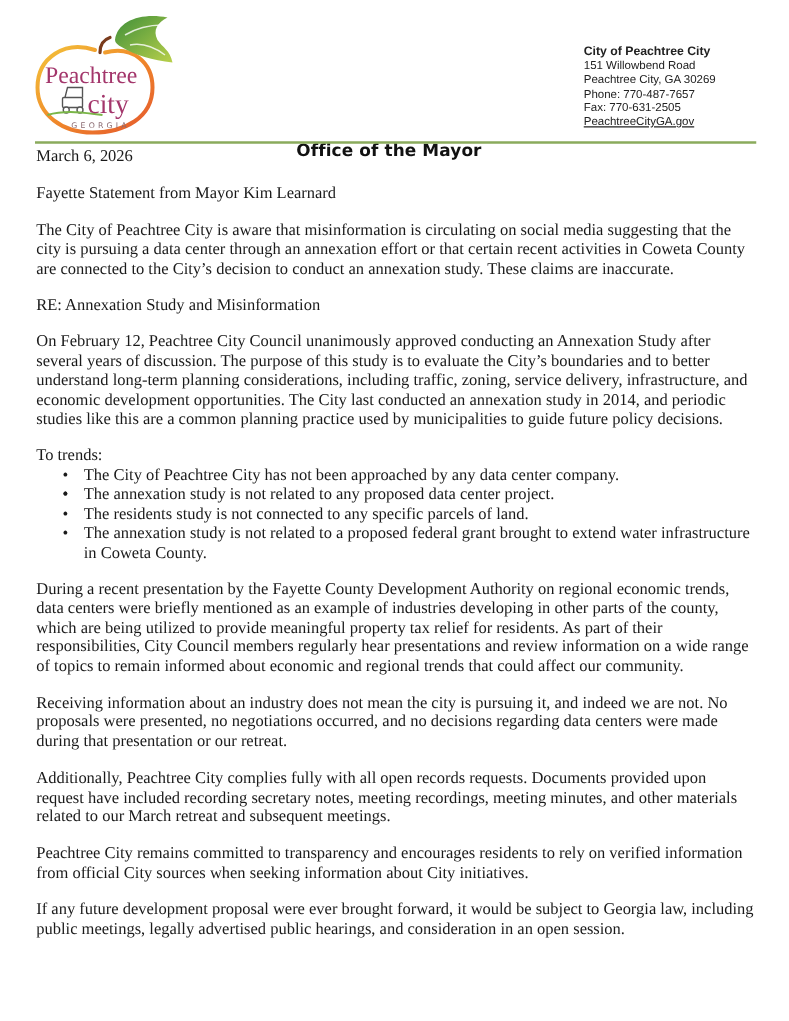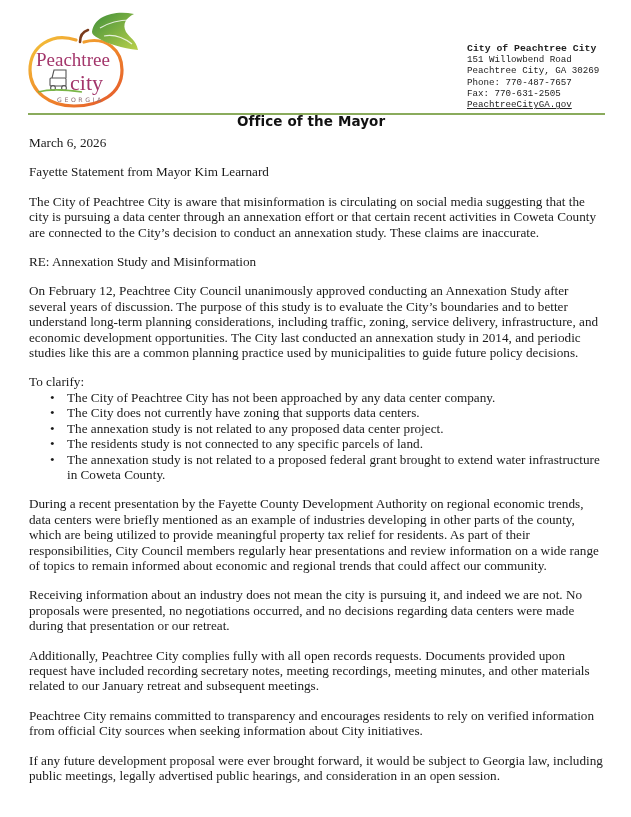--- a/index.html
+++ b/index.html
@@ -34,22 +34,22 @@
     font-family: "DejaVu Sans", sans-serif;
     font-weight: bold;
     font-size: 13.5px;
     color: #111;
     letter-spacing: 0.1px;
     margin-top: 42px;
   }
   .contact-block {
     position: absolute;
     left: 467px;
-    top: 43px;
-    font-family: Liberation Mono, monospace;
+    top: 36px;
+    font-family: Liberation Sans, sans-serif;
     font-size: 9.2px;
     line-height: 11.2px;
     color: #222;
   }
   .contact-block .org {
     font-weight: bold;
     font-size: 9.8px;
   }
   .contact-block .link {
     text-decoration: underline;
@@ -65,21 +65,20 @@
   }
   .content {
     position: absolute;
     left: 29px;
     top: 117px;
     width: 574px;
     font-family: "Liberation Serif", serif;
     font-size: 13.2px;
     line-height: 15.4px;
     color: #1a1a1a;
-    margin-top: 18px;
   }
   .content p {
     margin: 0 0 14px 0;
   }
   .content .date { margin-bottom: 14px; }
   .content ul {
     margin: 0 0 14px 0;
     padding-left: 38px;
     list-style: none;
   }
@@ -144,26 +143,26 @@
 
   <div class="separator"></div>
 </div>
 
 <div class="content">
   <p class="date">March 6, 2026</p>
   <p>Fayette Statement from Mayor Kim Learnard</p>
   <p>The City of Peachtree City is aware that misinformation is circulating on social media suggesting that the city is pursuing a data center through an annexation effort or that certain recent activities in Coweta County are connected to the City’s decision to conduct an annexation study. These claims are inaccurate.</p>
   <p>RE: Annexation Study and Misinformation</p>
   <p>On February 12, Peachtree City Council unanimously approved conducting an Annexation Study after several years of discussion. The purpose of this study is to evaluate the City’s boundaries and to better understand long-term planning considerations, including traffic, zoning, service delivery, infrastructure, and economic development opportunities. The City last conducted an annexation study in 2014, and periodic studies like this are a common planning practice used by municipalities to guide future policy decisions.</p>
-  <p class="clarify">To clarify:</p>
+  <p class="clarify">To trends:</p>
   <ul>
     <li><span class="bullet">•</span><span>The City of Peachtree City has not been approached by any data center company.</span></li>
-    <li><span class="bullet">•</span><span>The City does not currently have zoning that supports data centers.</span></li>
+    <li><span class="bullet">•</span></li>
     <li><span class="bullet">•</span><span>The annexation study is not related to any proposed data center project.</span></li>
     <li><span class="bullet">•</span><span>The residents study is not connected to any specific parcels of land.</span></li>
     <li><span class="bullet">•</span><span>The annexation study is not related to a proposed federal grant brought to extend water infrastructure in Coweta County.</span></li>
   </ul>
   <p>During a recent presentation by the Fayette County Development Authority on regional economic trends, data centers were briefly mentioned as an example of industries developing in other parts of the county, which are being utilized to provide meaningful property tax relief for residents. As part of their responsibilities, City Council members regularly hear presentations and review information on a wide range of topics to remain informed about economic and regional trends that could affect our community.</p>
   <p>Receiving information about an industry does not mean the city is pursuing it, and indeed we are not. No proposals were presented, no negotiations occurred, and no decisions regarding data centers were made during that presentation or our retreat.</p>
-  <p>Additionally, Peachtree City complies fully with all open records requests. Documents provided upon request have included recording secretary notes, meeting recordings, meeting minutes, and other materials related to our January retreat and subsequent meetings.</p>
+  <p>Additionally, Peachtree City complies fully with all open records requests. Documents provided upon request have included recording secretary notes, meeting recordings, meeting minutes, and other materials related to our March retreat and subsequent meetings.</p>
   <p>Peachtree City remains committed to transparency and encourages residents to rely on verified information from official City sources when seeking information about City initiatives.</p>
   <p>If any future development proposal were ever brought forward, it would be subject to Georgia law, including public meetings, legally advertised public hearings, and consideration in an open session.</p>
 </div>
 
 </body></html>

